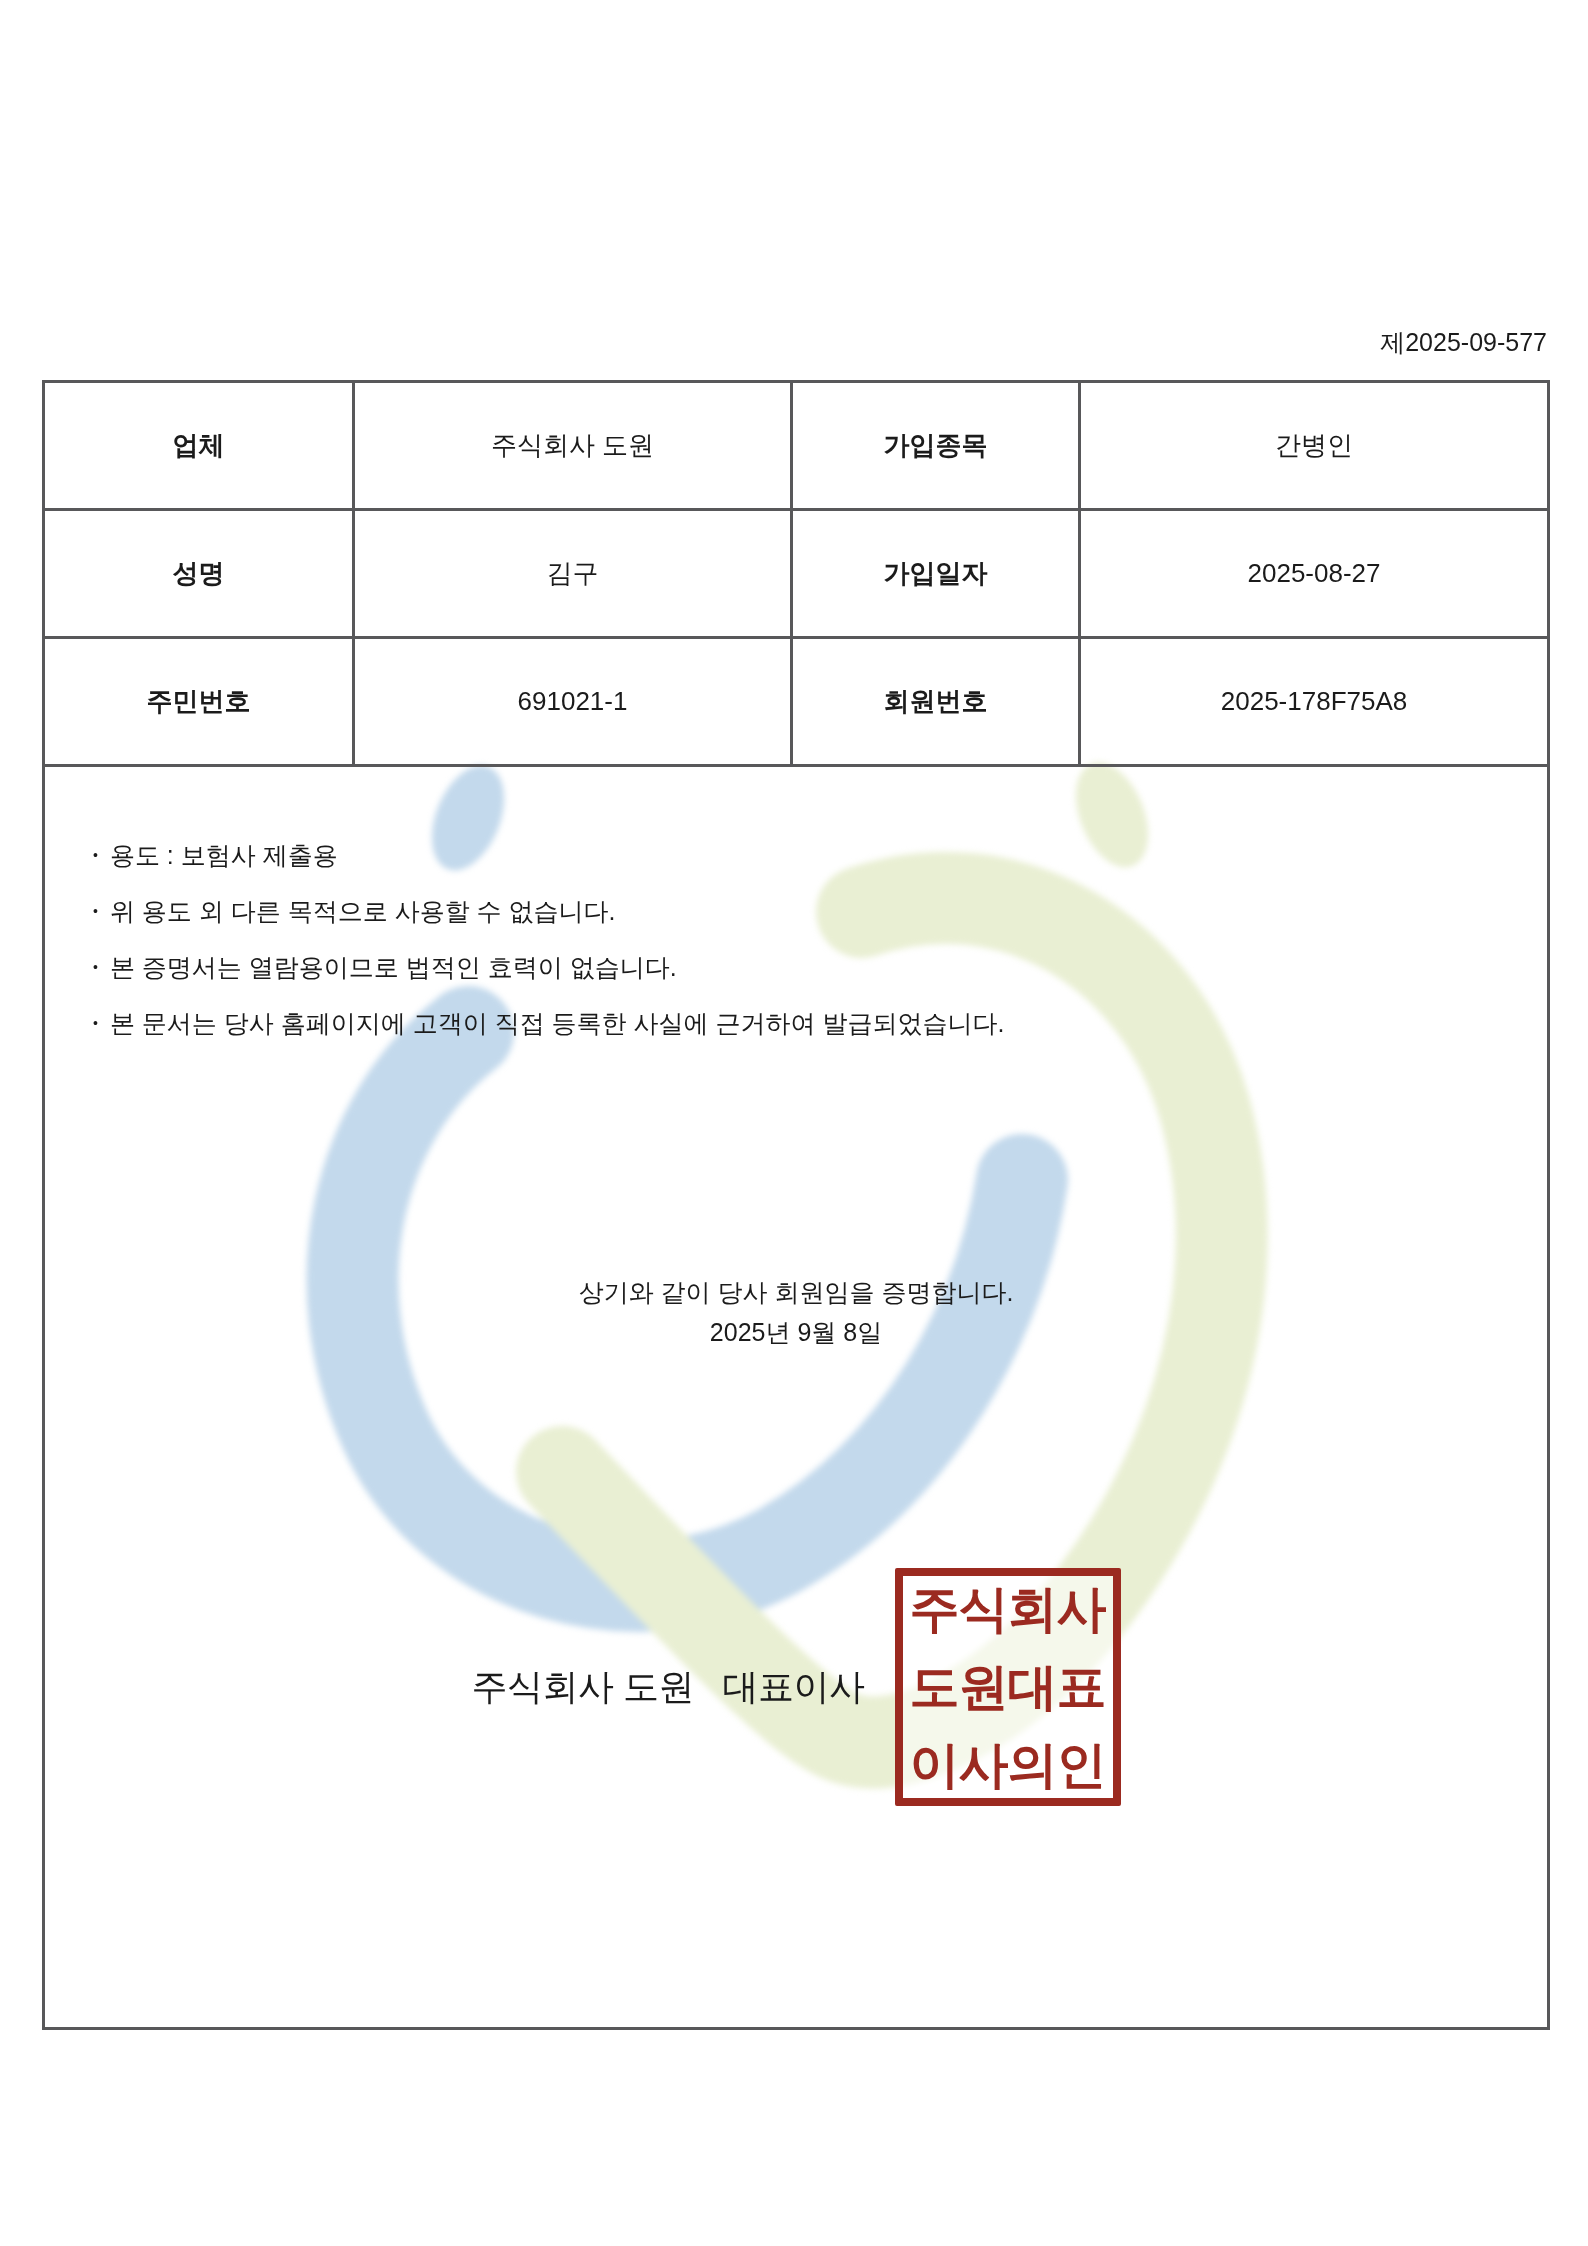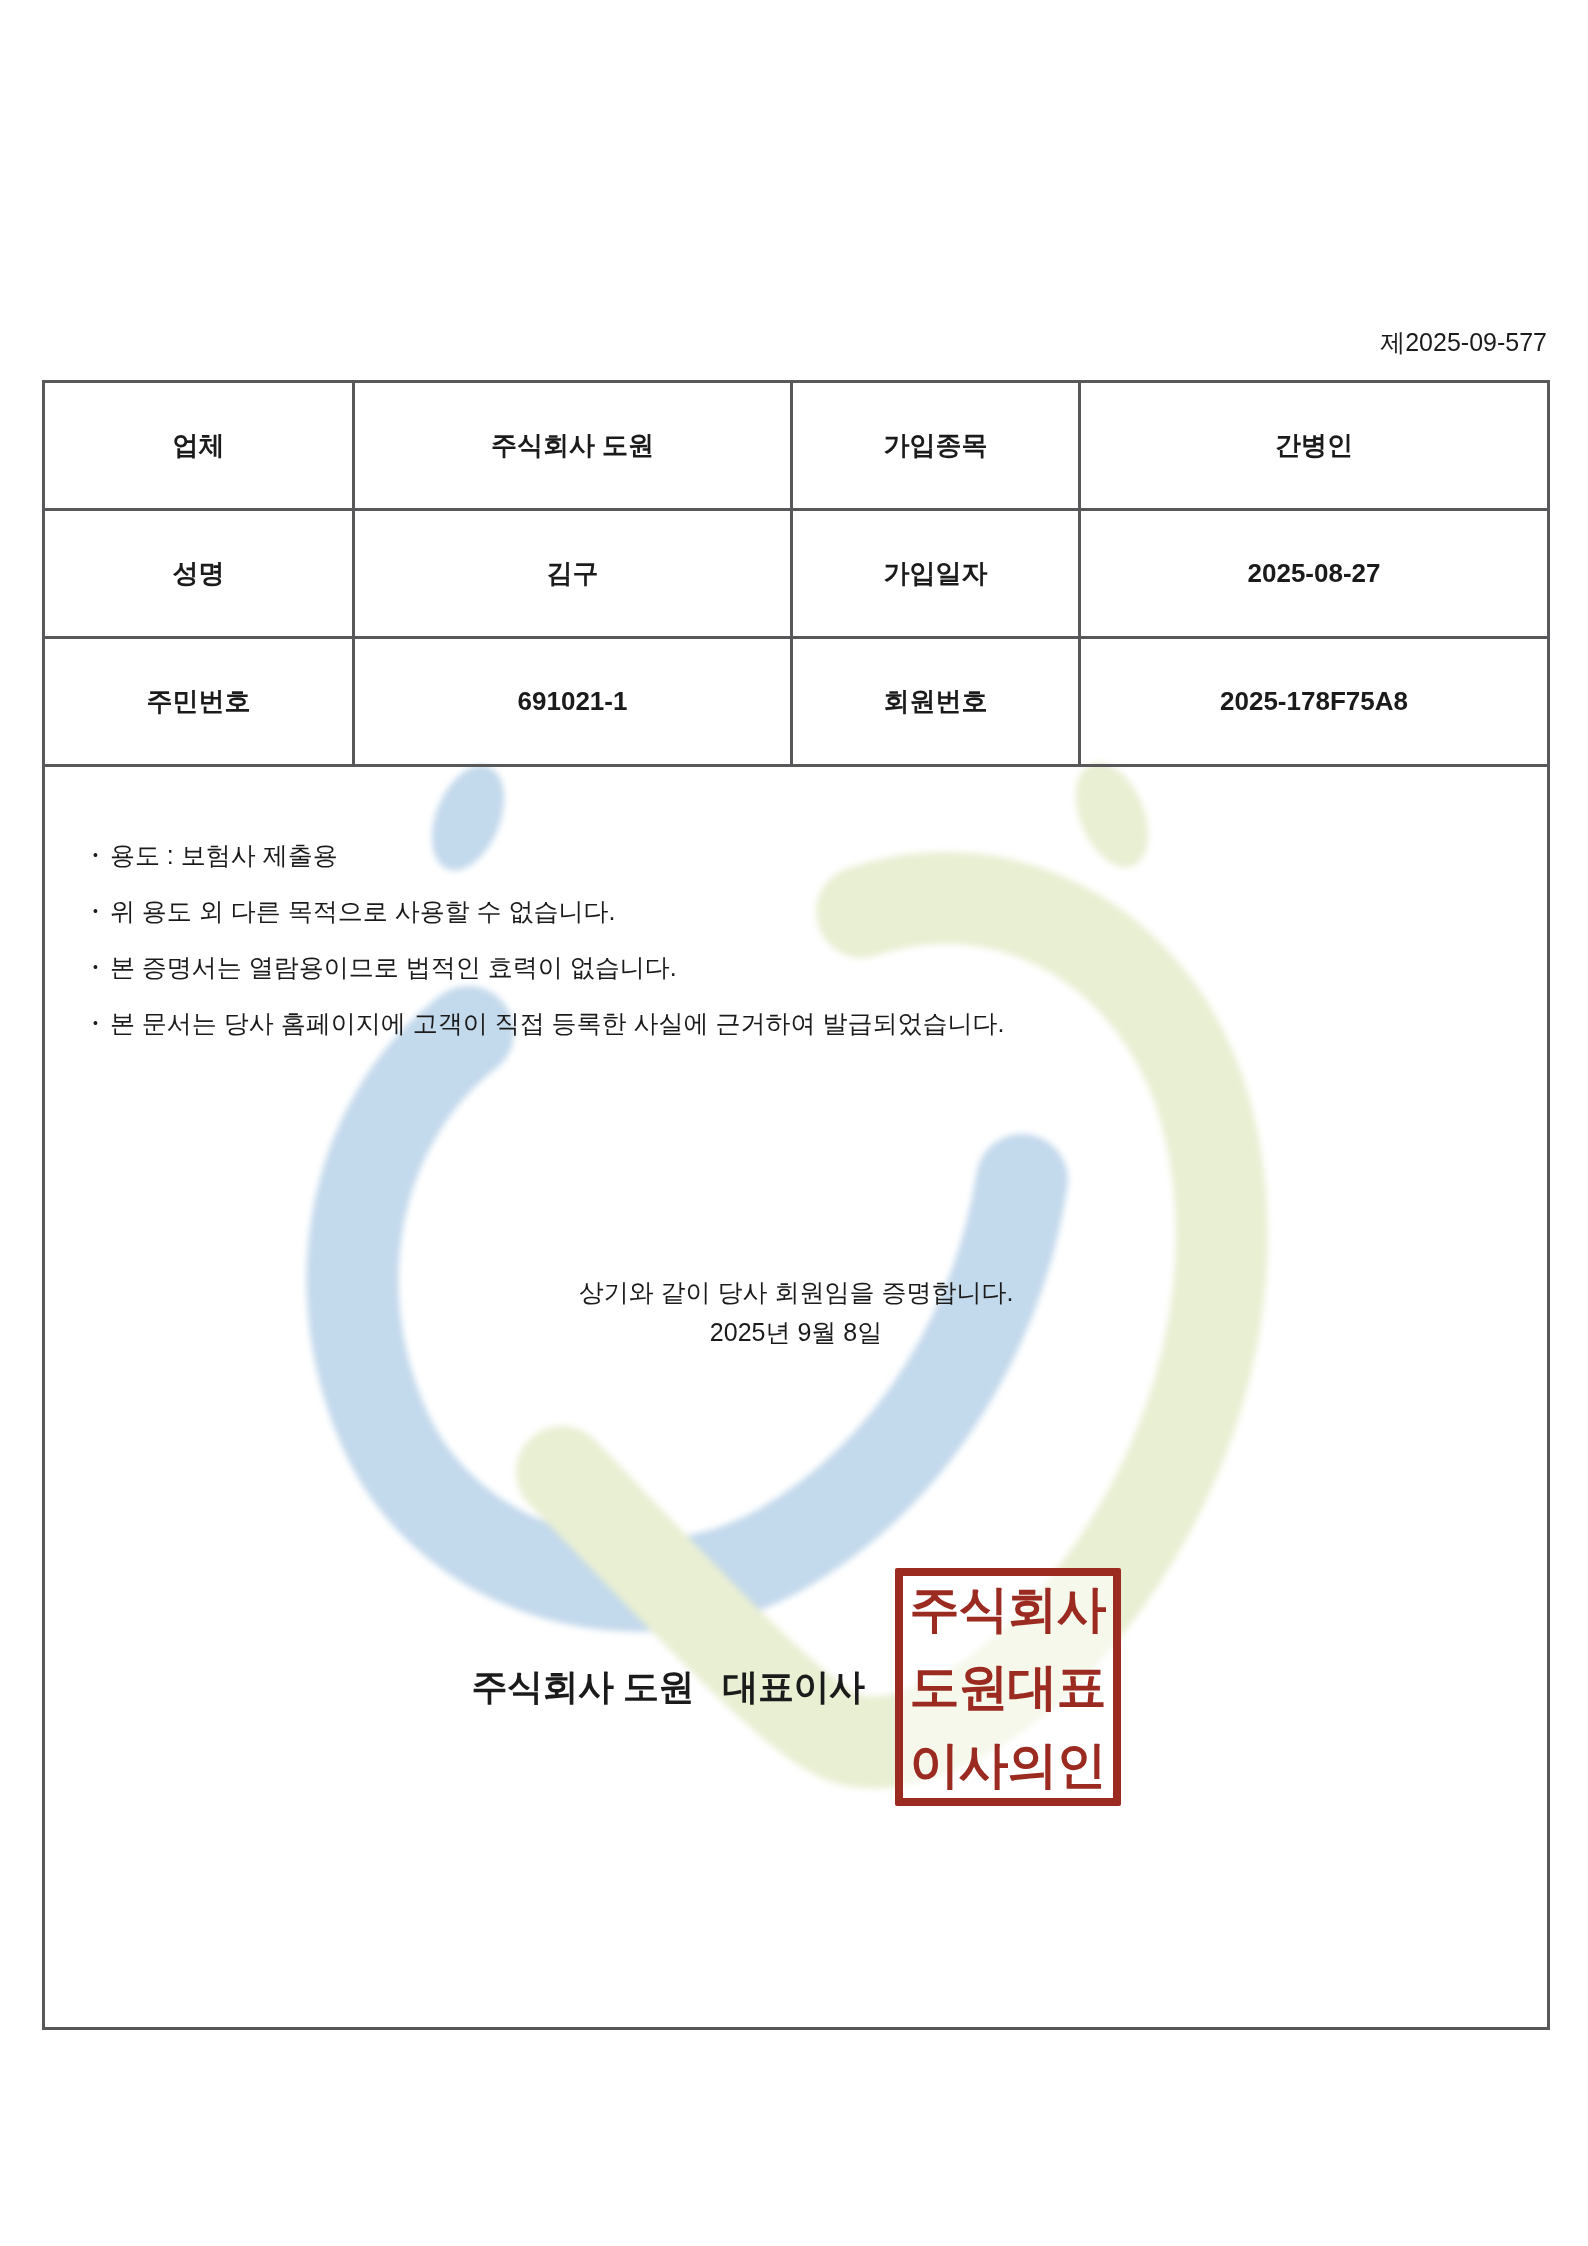--- a/index.html
+++ b/index.html
@@ -32,21 +32,21 @@
     position:absolute;left:42px;top:380px;width:1505px;height:1650px;
     border-collapse:collapse;table-layout:fixed;z-index:1;padding-left:32px;
   }
   table.member-table td{
     border:3px solid #58585a;
     text-align:center;vertical-align:middle;
     font-size:26px;background:transparent;
     padding:0;
   }
   td.lbl{font-weight:700;}
-  td.val{font-weight:700;}
+  td.val{font-weight:400;}
   tr.data-row{height:128px;}
   td.notes-cell{
     vertical-align:top;text-align:left;position:relative;
     font-weight:400;
   }
 
   
   .notes-list{position:absolute;left:48px;top:60px;right:40px;}
   .note-item{height:56px;display:flex;align-items:center;font-size:25px;}
   .note-bullet{font-size:14px;margin-right:12px;color:#1b1b1b;flex:0 0 auto;}
@@ -55,21 +55,21 @@
   .statement-block{
     position:absolute;left:0;right:0;top:505px;
     text-align:center;font-size:25px;line-height:40px;
   }
 
   
   .signature-row{
     position:absolute;left:0;right:0;top:800px;height:240px;
     display:flex;align-items:center;justify-content:center;gap:30px;
   }
-  .signature-text{font-size:36px;font-weight:700;letter-spacing:-0.5px;white-space:pre;text-align:right;}
+  .signature-text{font-size:36px;font-weight:400;letter-spacing:-0.5px;white-space:pre;text-align:right;}
   .corporate-seal{
     width:210px;height:222px;border:8px solid #9b2a20;border-radius:2px;
     background:rgba(255,255,255,0.55);
     display:flex;flex-direction:column;align-items:center;justify-content:space-between;
     color:#9b2a20;flex:0 0 auto;
   }
   .seal-row{
     font-family:"Liberation Serif","DejaVu Serif",serif;
     font-size:50px;font-weight:700;line-height:66px;
     letter-spacing:-1px;white-space:nowrap;

